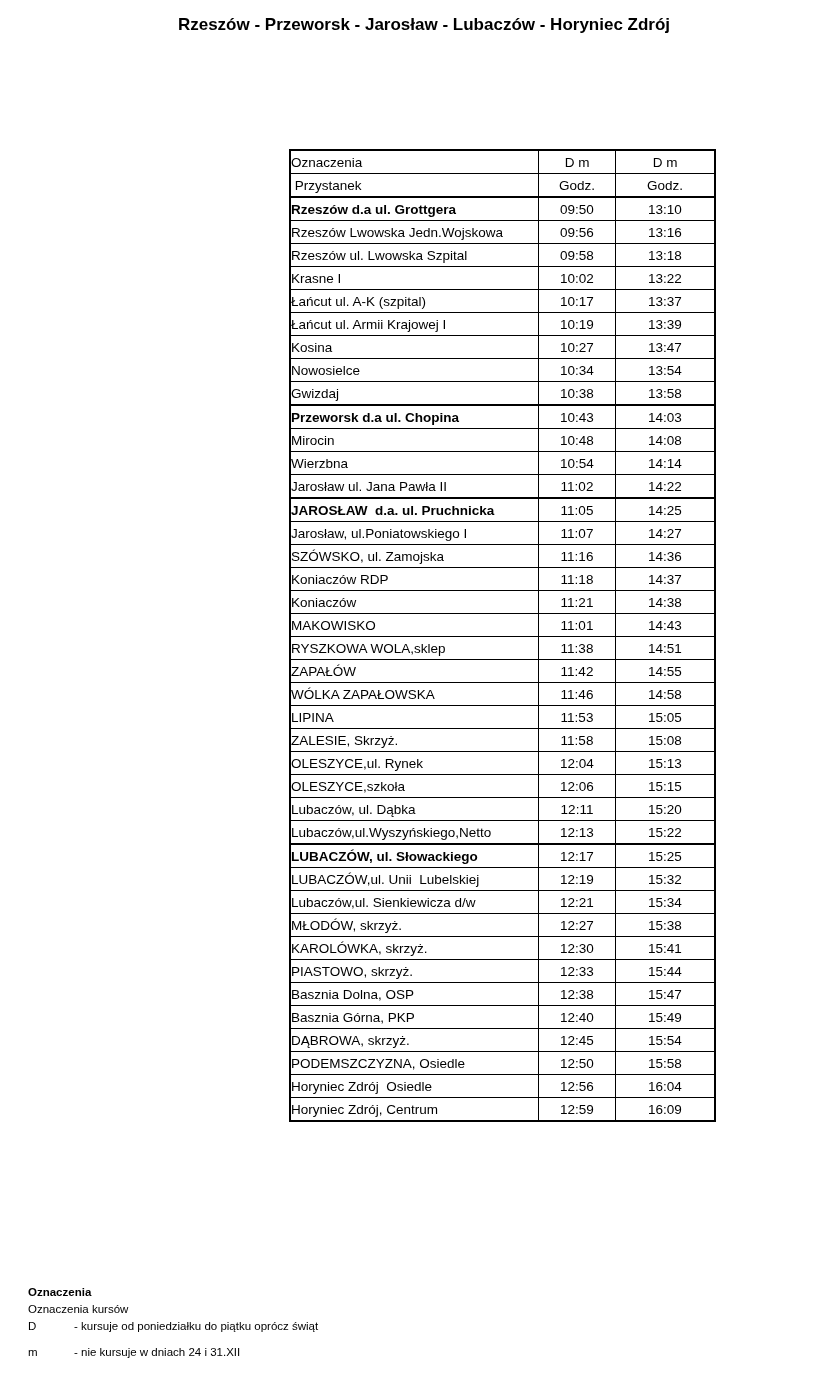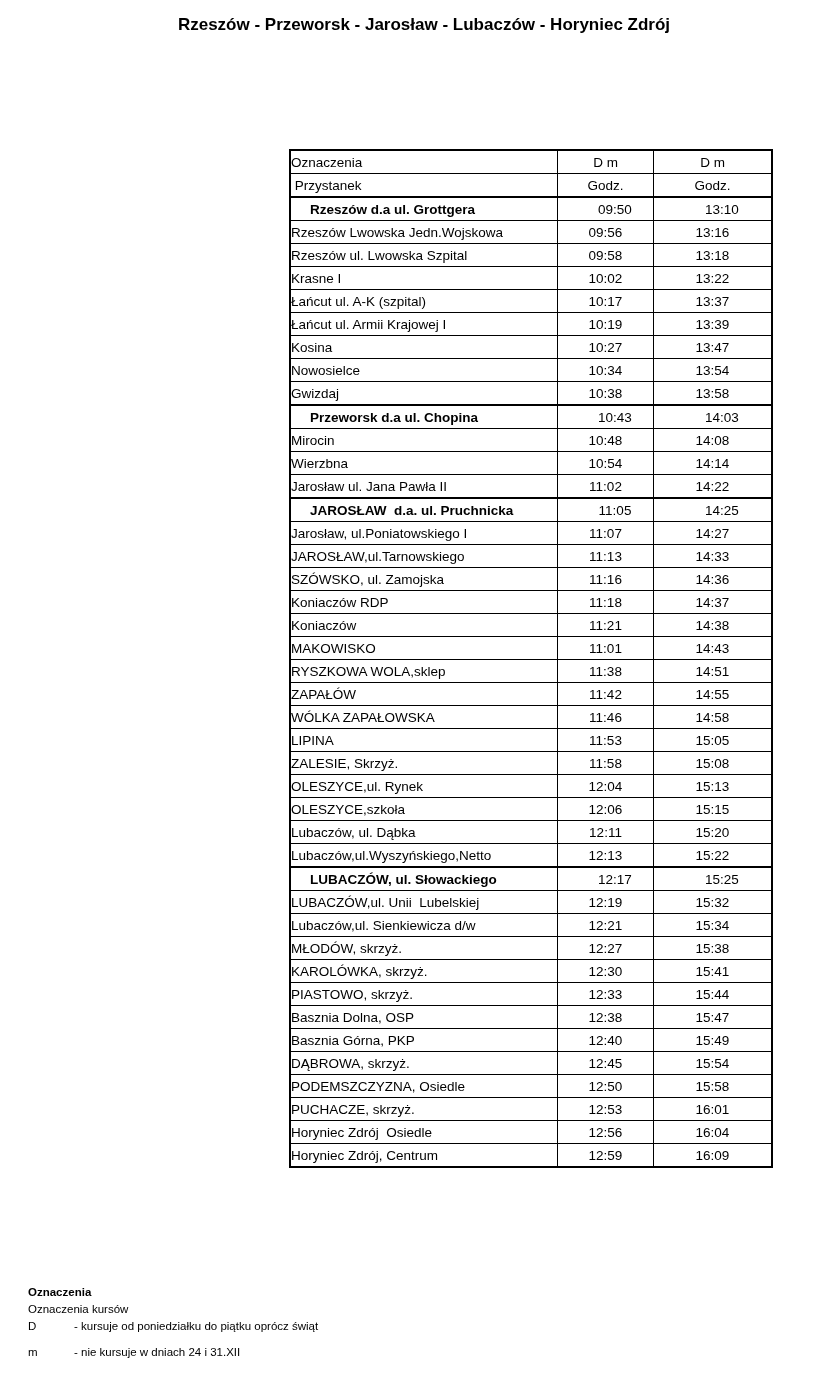--- a/index.html
+++ b/index.html
@@ -35,21 +35,21 @@
     padding: 0;
     font-size: 13.5px;
     line-height: 21px;
     overflow: hidden;
     vertical-align: middle;
   }
   td.stop { width: 247px; padding-left: 4px; white-space: pre; text-align: left; }
   td.time1 { width: 76px; text-align: center; }
   td.time2 { width: 98px; text-align: center; }
   tr.hdr2 td { border-bottom: 2px solid #000; }
-  tr.major td { border-top: 2px solid #000; padding-left: 19px; }
+  tr.major td { border-top: 2px solid #000; }
   tr.major td.stop { font-weight: bold; }
   .legend {
     position: absolute;
     left: 28px; top: 1284px;
     font-size: 11.5px;
     line-height: 17px;
   }
   .legend .legend-heading { font-weight: bold; }
   .legend-row { display: flex; }
   .legend-row.gap { margin-top: 9px; }
@@ -147,25 +147,20 @@
           <td class="stop">JAROSŁAW  d.a. ul. Pruchnicka</td>
           <td class="time1">11:05</td>
           <td class="time2">14:25</td>
         </tr>
         <tr class="">
           <td class="stop">Jarosław, ul.Poniatowskiego I</td>
           <td class="time1">11:07</td>
           <td class="time2">14:27</td>
         </tr>
         <tr class="">
-          <td class="stop">JAROSŁAW,ul.Tarnowskiego</td>
-          <td class="time1">11:13</td>
-          <td class="time2">14:33</td>
-        </tr>
-        <tr class="">
           <td class="stop">SZÓWSKO, ul. Zamojska</td>
           <td class="time1">11:16</td>
           <td class="time2">14:36</td>
         </tr>
         <tr class="">
           <td class="stop">Koniaczów RDP</td>
           <td class="time1">11:18</td>
           <td class="time2">14:37</td>
         </tr>
         <tr class="">
@@ -265,25 +260,20 @@
         </tr>
         <tr class="">
           <td class="stop">DĄBROWA, skrzyż.</td>
           <td class="time1">12:45</td>
           <td class="time2">15:54</td>
         </tr>
         <tr class="">
           <td class="stop">PODEMSZCZYZNA, Osiedle</td>
           <td class="time1">12:50</td>
           <td class="time2">15:58</td>
-        </tr>
-        <tr class="">
-          <td class="stop">PUCHACZE, skrzyż.</td>
-          <td class="time1">12:53</td>
-          <td class="time2">16:01</td>
         </tr>
         <tr class="">
           <td class="stop">Horyniec Zdrój  Osiedle</td>
           <td class="time1">12:56</td>
           <td class="time2">16:04</td>
         </tr>
         <tr class="">
           <td class="stop">Horyniec Zdrój, Centrum</td>
           <td class="time1">12:59</td>
           <td class="time2">16:09</td>

